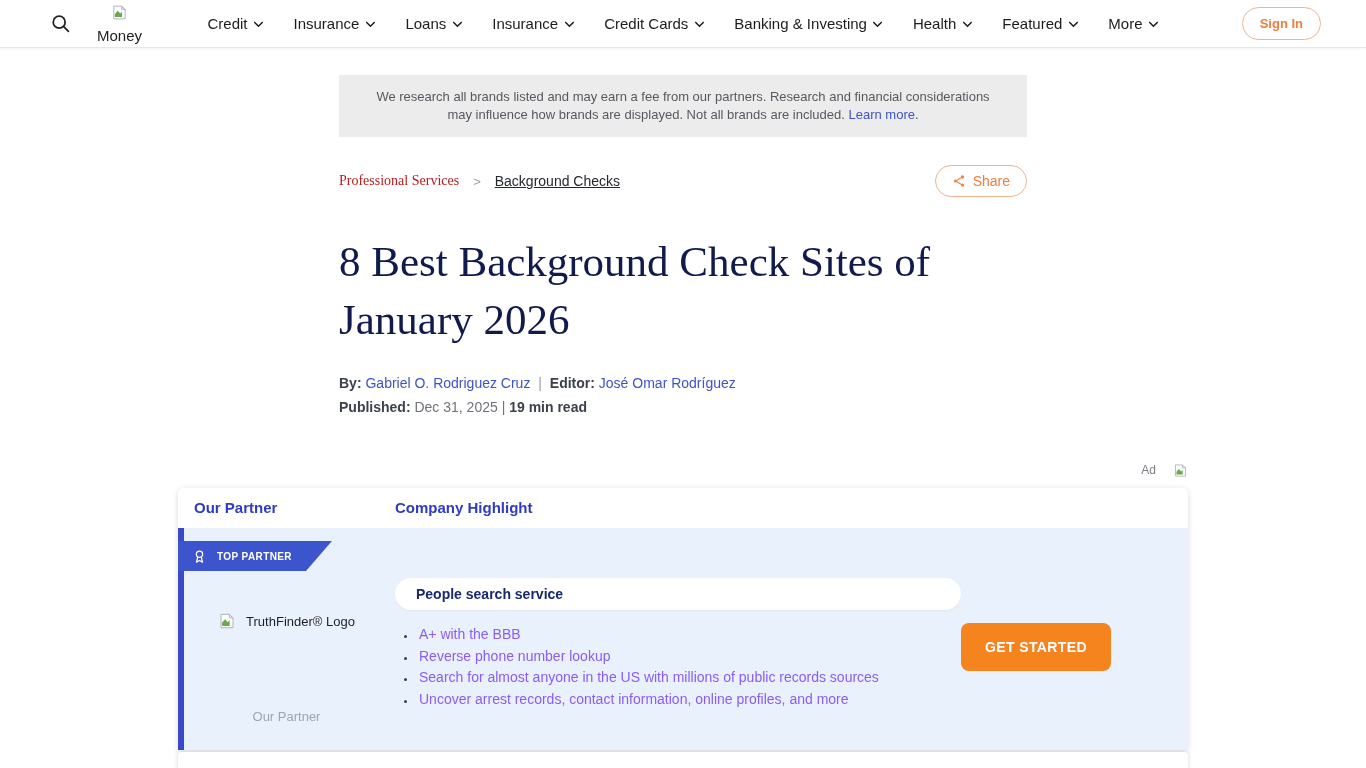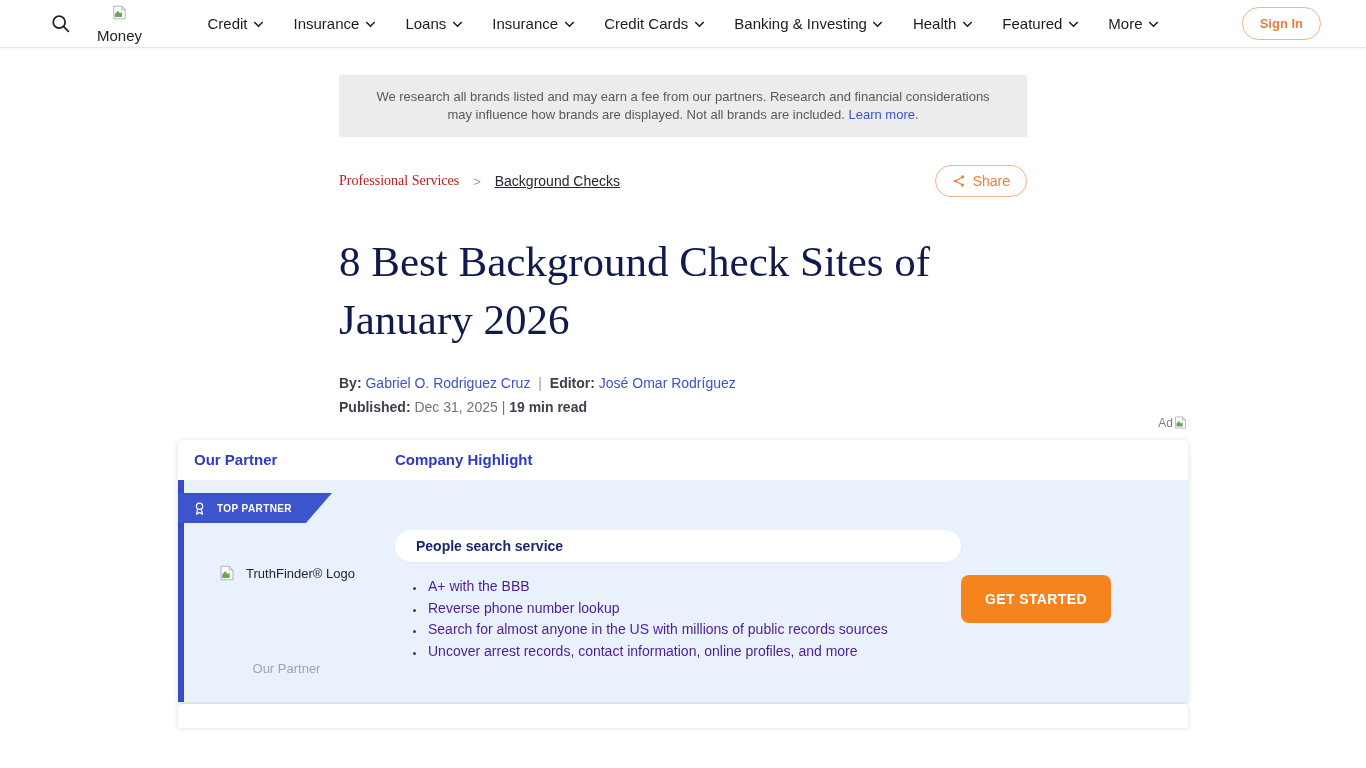--- a/index.html
+++ b/index.html
@@ -49,22 +49,22 @@
     font-weight: 400; font-size: 43px; line-height: 58px; color: #101a4d; }
   .byline { margin-top: 26px; font-size: 14px; color: #3c414b; }
   .byline .label { font-weight: bold; color: #3c414b; }
   .byline a { color: #3d53c8; text-decoration: none; cursor: pointer; }
   .byline .sep { color: #9a9da3; padding: 0 4px; }
   .publine { margin-top: 8px; font-size: 14px; color: #70737a; }
   .publine .label { font-weight: bold; color: #3c414b; }
   .publine .strong { font-weight: bold; color: #3c414b; }
 
   
-  .ad-row { display: flex; justify-content: flex-end;
-    align-items: center; gap: 0; }
+  .ad-row { margin-top: 48px; display: flex; justify-content: flex-end;
+    gap: 17px; }
   .ad-label { font-size: 12px; color: #7b7e84; }
 
   
   .partner-card { margin-top: 10px; border-radius: 6px 6px 0 0;
     box-shadow: 0 1px 6px rgba(0,0,0,.14); background: #fff; }
   .card-head { display: flex; padding: 11px 0; background: #fff;
     border-radius: 6px 6px 0 0; }
   .card-head .col1 { width: 217px; padding-left: 16px; }
   .head-label { font-size: 15px; font-weight: bold; color: #2d3cc0; }
 
@@ -83,22 +83,22 @@
   .logo-line { margin-top: 84px; display: flex; align-items: center; gap: 10px; }
   .logo-alt-text { font-size: 13px; color: #1f2125; }
   .partner-caption { margin-top: auto; margin-bottom: 26px; font-size: 13px;
     color: #9aa7b5; }
 
   .cell-highlight { flex: 1; padding-top: 50px; }
   .pill { width: 566px; background: #fff; border-radius: 17px; padding: 8px 21px;
     font-size: 14px; font-weight: bold; color: #16286e;
     box-shadow: 0 1px 2px rgba(0,0,0,.04); }
   .bullets { margin: 14px 0 0 22px; }
-  .bullets li { font-size: 14px; color: #4c1d95; line-height: 21.5px;
-    padding-left: 2px; margin-left: 9px; }
+  .bullets li { font-size: 14px; color: #8b5cf6; line-height: 21.5px;
+    padding-left: 2px; }
   .bullets li::marker { color: #3c414b; font-size: 11px; }
 
   .cell-cta { width: 227px; padding-top: 95px; }
   .cta-btn { width: 150px; height: 48px; background: #f5841f; color: #fff;
     border: none; border-radius: 8px; font-size: 14px; font-weight: bold;
     letter-spacing: .4px; cursor: pointer;
     font-family: "Liberation Sans", sans-serif; }
 
   .next-row { margin-top: 2px; height: 24px; background: #fff;
     border-radius: 4px 4px 0 0; box-shadow: 0 0 5px rgba(0,0,0,.15); }

